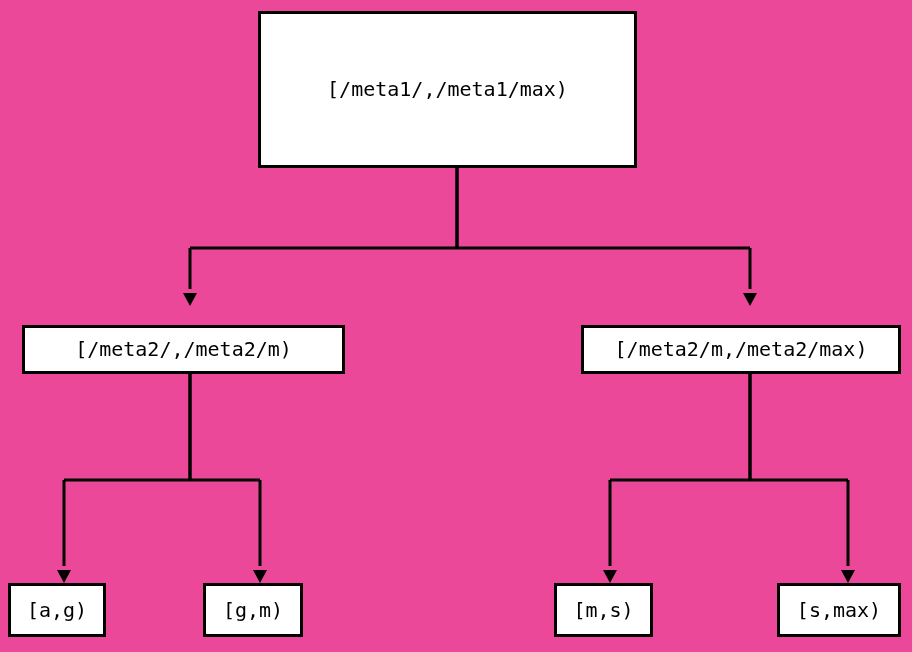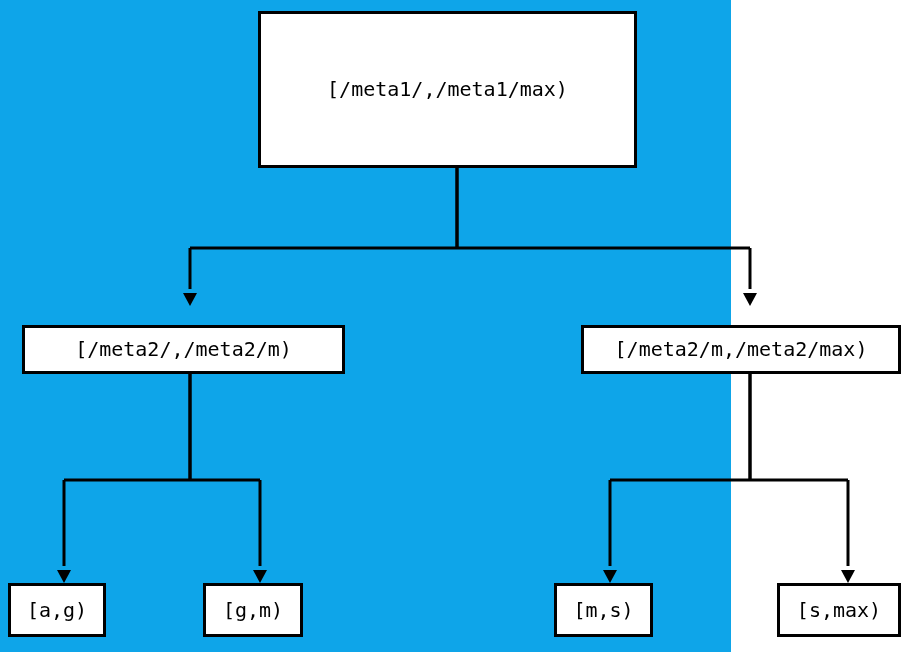--- a/index.html
+++ b/index.html
@@ -8,23 +8,23 @@
     background: #ffffff;
   }
   body {
     width: 912px;
     height: 652px;
     font-family: "DejaVu Sans Mono", "Liberation Mono", monospace;
     overflow: hidden;
   }
   #diagram-root {
     position: relative;
-    width: 731px;
+    width: 912px;
     height: 652px;
-    background: #0ea5e9;
+    background: #ec4899;
     text-decoration: underline;
   }
   svg.tree-canvas {
     position: absolute;
     top: 0;
     left: 0;
     width: 912px;
     height: 652px;
     display: block;
   }

